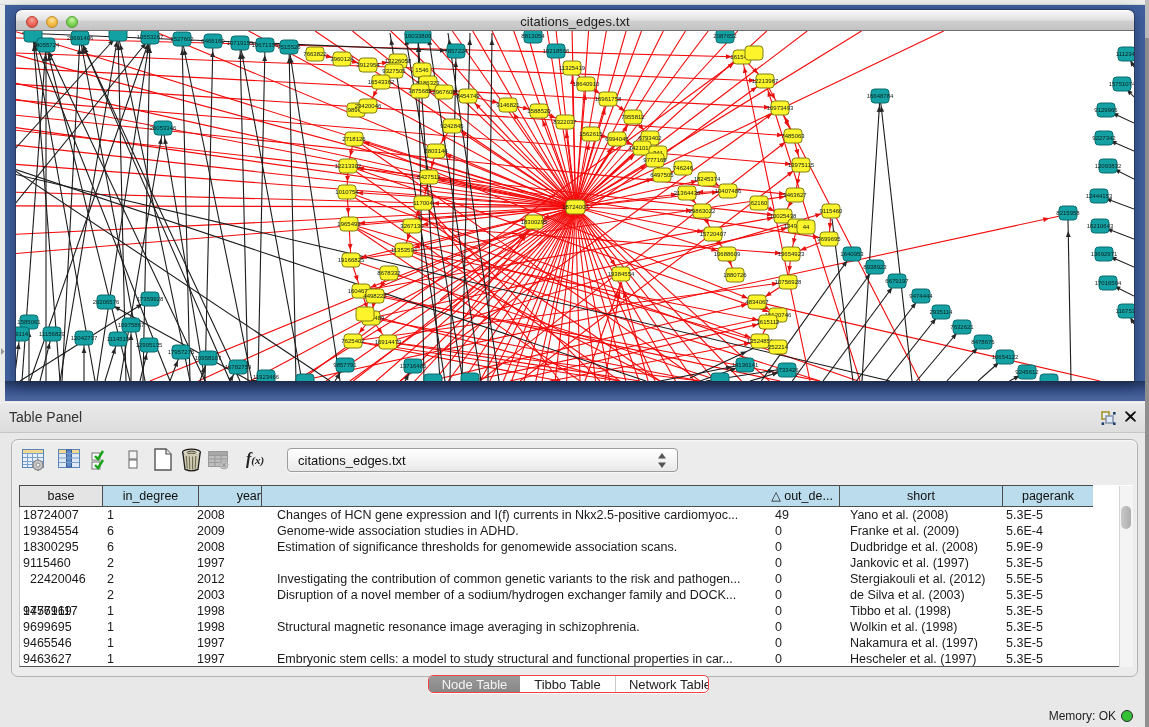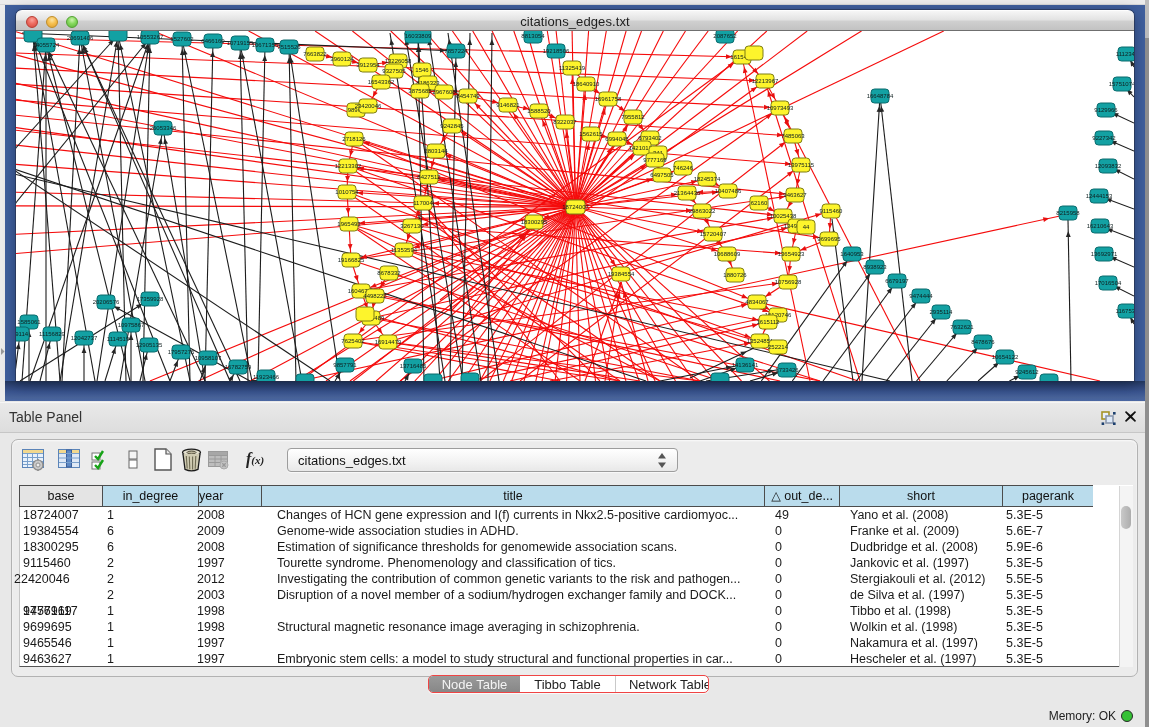--- a/index.html
+++ b/index.html
@@ -902,78 +902,76 @@
 <div class="abs" style="left:10px;top:4px;font-size:13px;color:#111">citations_edges.txt</div>
 <svg class="abs" style="left:368px;top:3px" width="12" height="18" viewBox="0 0 12 18">
       <path d="M6 1 L10 6.5 L2 6.5 Z" fill="#555"></path>
       <path d="M6 16 L10 10.5 L2 10.5 Z" fill="#555"></path>
     </svg>
 </div>
 <div class="abs" style="left:19px;top:485px;width:1114px;height:182px;background:#fff;border-bottom:1px solid #555;border-left:1px solid #c5c5c5"></div>
 <div class="abs" style="left:19px;top:485px;width:1074px;height:22px;border:1px solid #4c4c4c;background:#badcec">
     <div class="abs" style="left:0px;top:0;width:83px;height:20px;background:#e4e4e4;border-right:1px solid #4c4c4c;line-height:20px;text-align:center;font-size:12.5px;color:#111">base</div>
     <div class="abs" style="left:83px;top:0;width:96px;height:20px;background:#badcec;border-right:1px solid #4c4c4c;line-height:20px;text-align:center;font-size:12.5px;color:#111">in_degree</div>
-    <div class="abs" style="left:179px;top:0;width:63px;height:20px;background:#badcec;border-right:1px solid #4c4c4c;line-height:20px;text-align:left;font-size:12.5px;color:#111">year</div>
-    <div class="abs" style="left:242px;top:0;width:503px;height:20px;background:#badcec;border-right:1px solid #4c4c4c;line-height:20px;text-align:center;font-size:12.5px;color:#111">title</div>
+    <div class="abs" style="left:179px;top:0;width:63px;height:20px;background:#badcec;border-right:1px solid #4c4c4c;line-height:20px;text-align:right;font-size:12.5px;color:#111">year</div>
     <div class="abs" style="left:745px;top:0;width:75px;height:20px;background:#badcec;border-right:1px solid #4c4c4c;line-height:20px;text-align:center;font-size:12.5px;color:#111">△ out_de...</div>
     <div class="abs" style="left:820px;top:0;width:163px;height:20px;background:#badcec;border-right:1px solid #4c4c4c;line-height:20px;text-align:center;font-size:12.5px;color:#111">short</div>
     <div class="abs" style="left:983px;top:0;width:90px;height:20px;background:#badcec;line-height:20px;text-align:center;font-size:12.5px;color:#111">pagerank</div>
   </div>
 <div class="abs" style="left:0;top:508px;width:1119px;height:16px;font-size:12.5px;color:#1a1a1a;white-space:nowrap">
     <span class="abs" style="left:23px;top:0">18724007</span>
     <span class="abs" style="left:107px;top:0">1</span>
     <span class="abs" style="left:197px;top:0">2008</span>
     <span class="abs" style="left:277px;top:0">Changes of HCN gene expression and I(f) currents in Nkx2.5-positive cardiomyoc...</span>
     <span class="abs" style="left:775px;top:0">49</span>
     <span class="abs" style="left:850px;top:0">Yano et al. (2008)</span>
     <span class="abs" style="left:1006px;top:0">5.3E-5</span>
   </div>
 <div class="abs" style="left:0;top:524px;width:1119px;height:16px;font-size:12.5px;color:#1a1a1a;white-space:nowrap">
     <span class="abs" style="left:23px;top:0">19384554</span>
     <span class="abs" style="left:107px;top:0">6</span>
     <span class="abs" style="left:197px;top:0">2009</span>
     <span class="abs" style="left:277px;top:0">Genome-wide association studies in ADHD.</span>
     <span class="abs" style="left:775px;top:0">0</span>
     <span class="abs" style="left:850px;top:0">Franke et al. (2009)</span>
-    <span class="abs" style="left:1006px;top:0">5.6E-7</span>
+    <span class="abs" style="left:1006px;top:0">5.6E-4</span>
   </div>
 <div class="abs" style="left:0;top:540px;width:1119px;height:16px;font-size:12.5px;color:#1a1a1a;white-space:nowrap">
     <span class="abs" style="left:23px;top:0">18300295</span>
     <span class="abs" style="left:107px;top:0">6</span>
     <span class="abs" style="left:197px;top:0">2008</span>
     <span class="abs" style="left:277px;top:0">Estimation of significance thresholds for genomewide association scans.</span>
     <span class="abs" style="left:775px;top:0">0</span>
     <span class="abs" style="left:850px;top:0">Dudbridge et al. (2008)</span>
-    <span class="abs" style="left:1006px;top:0">5.9E-6</span>
+    <span class="abs" style="left:1006px;top:0">5.9E-9</span>
   </div>
 <div class="abs" style="left:0;top:556px;width:1119px;height:16px;font-size:12.5px;color:#1a1a1a;white-space:nowrap">
     <span class="abs" style="left:23px;top:0">9115460</span>
     <span class="abs" style="left:107px;top:0">2</span>
     <span class="abs" style="left:197px;top:0">1997</span>
-    <span class="abs" style="left:277px;top:0">Tourette syndrome. Phenomenology and classification of tics.</span>
     <span class="abs" style="left:775px;top:0">0</span>
     <span class="abs" style="left:850px;top:0">Jankovic et al. (1997)</span>
     <span class="abs" style="left:1006px;top:0">5.3E-5</span>
   </div>
 <div class="abs" style="left:0;top:572px;width:1119px;height:16px;font-size:12.5px;color:#1a1a1a;white-space:nowrap">
-    <span class="abs" style="left:14px;top:0">22420046</span>
+    <span class="abs" style="left:30px;top:0">22420046</span>
     <span class="abs" style="left:107px;top:0">2</span>
     <span class="abs" style="left:197px;top:0">2012</span>
     <span class="abs" style="left:277px;top:0">Investigating the contribution of common genetic variants to the risk and pathogen...</span>
     <span class="abs" style="left:775px;top:0">0</span>
     <span class="abs" style="left:850px;top:0">Stergiakouli et al. (2012)</span>
     <span class="abs" style="left:1006px;top:0">5.5E-5</span>
   </div>
 <div class="abs" style="left:0;top:588px;width:1119px;height:16px;font-size:12.5px;color:#1a1a1a;white-space:nowrap">
     <span class="abs" style="left:23px;top:16px">14569117</span>
     <span class="abs" style="left:107px;top:0">2</span>
     <span class="abs" style="left:197px;top:0">2003</span>
     <span class="abs" style="left:277px;top:0">Disruption of a novel member of a sodium/hydrogen exchanger family and DOCK...</span>
     <span class="abs" style="left:775px;top:0">0</span>
-    <span class="abs" style="left:850px;top:0">de Silva et al. (1997)</span>
+    <span class="abs" style="left:850px;top:0">de Silva et al. (2003)</span>
     <span class="abs" style="left:1006px;top:0">5.3E-5</span>
   </div>
 <div class="abs" style="left:0;top:604px;width:1119px;height:16px;font-size:12.5px;color:#1a1a1a;white-space:nowrap">
     <span class="abs" style="left:23px;top:0">9777169</span>
     <span class="abs" style="left:107px;top:0">1</span>
     <span class="abs" style="left:197px;top:0">1998</span>
     <span class="abs" style="left:775px;top:0">0</span>
     <span class="abs" style="left:850px;top:0">Tibbo et al. (1998)</span>
     <span class="abs" style="left:1006px;top:0">5.3E-5</span>
   </div>

